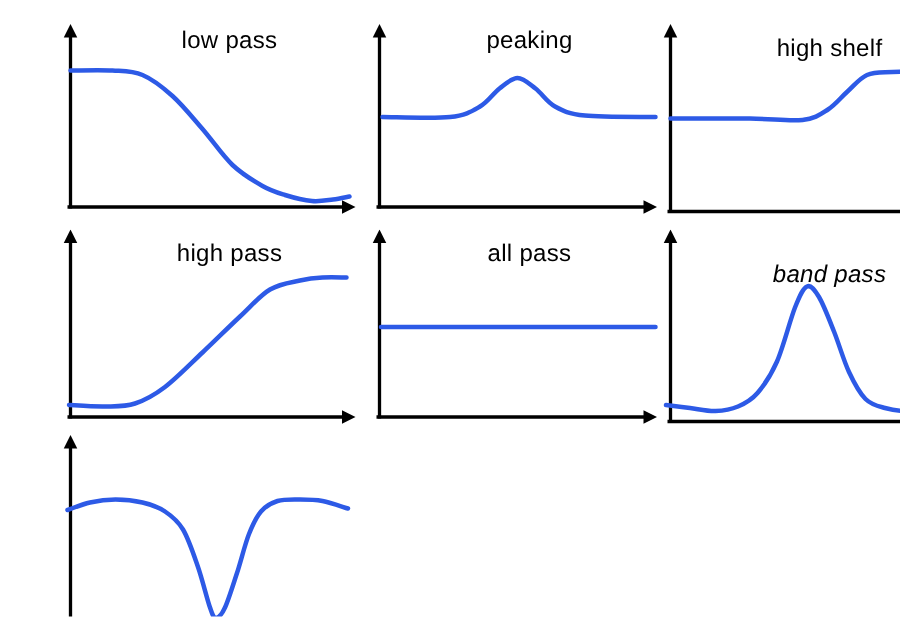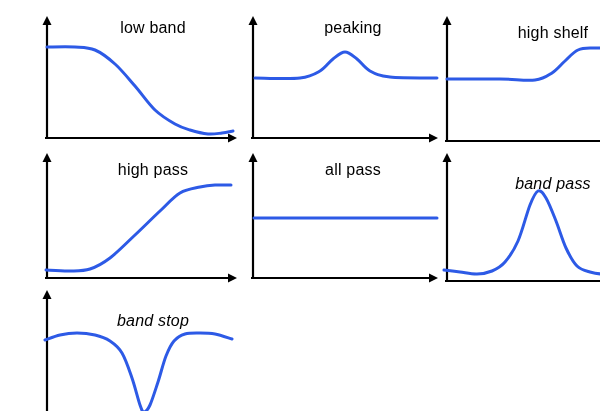--- a/index.html
+++ b/index.html
@@ -30,21 +30,21 @@
 <div class="grid">
 
   <figure class="cell r1">
     <svg class="plot" viewBox="0 0 200 137">
         <line x1="5" y1="122" x2="189" y2="122" stroke="#000000" stroke-width="2.2"></line>
         <polygon points="197,122 188,117.5 188,126.5" fill="#000000"></polygon>
         <line x1="7" y1="8" x2="7" y2="123" stroke="#000000" stroke-width="2.2"></line>
         <polygon points="7,0 2.5,9 11.5,9" fill="#000000"></polygon>
         <path d="M7,31 C11.7,31.0 27.0,30.5 35,31 C43.0,31.5 48.3,31.2 55,34 C61.7,36.8 68.3,42.0 75,48 C81.7,54.0 88.3,62.3 95,70 C101.7,77.7 108.3,87.7 115,94 C121.7,100.3 129.2,104.7 135,108 C140.8,111.3 144.5,112.3 150,114 C155.5,115.7 162.7,117.5 168,118 C173.3,118.5 177.8,117.5 182,117 C186.2,116.5 191.2,115.3 193,115" fill="none" stroke="#2d5ae6" stroke-width="3" stroke-linecap="round" stroke-linejoin="round"></path>
       </svg>
-    <figcaption class="title">low band</figcaption>
+    <figcaption class="title">low pass</figcaption>
   </figure>
 
 
   <figure class="cell r1">
     <svg class="plot" viewBox="0 0 200 137">
         <line x1="11" y1="122" x2="190" y2="122" stroke="#000000" stroke-width="2.2"></line>
         <polygon points="198,122 189,117.5 189,126.5" fill="#000000"></polygon>
         <line x1="13" y1="8" x2="13" y2="123" stroke="#000000" stroke-width="2.2"></line>
         <polygon points="13,0 8.5,9 17.5,9" fill="#000000"></polygon>
         <path d="M15,62 C22.5,62.0 49.2,63.2 60,62 C70.8,60.8 74.5,58.2 80,55 C85.5,51.8 88.8,46.2 93,43 C97.2,39.8 101.0,36.0 105,36 C109.0,36.0 112.8,39.8 117,43 C121.2,46.2 124.5,52.0 130,55 C135.5,58.0 138.8,59.8 150,61 C161.2,62.2 189.2,61.8 197,62" fill="none" stroke="#2d5ae6" stroke-width="3" stroke-linecap="round" stroke-linejoin="round"></path>
@@ -97,18 +97,17 @@
   </figure>
 
   <figure class="cell r3">
     <svg class="plot" viewBox="0 0 200 137">
         <line x1="5" y1="128" x2="187" y2="128" stroke="#000000" stroke-width="2.2"></line>
         <polygon points="195,128 186,123.5 186,132.5" fill="#000000"></polygon>
         <line x1="7" y1="8" x2="7" y2="129" stroke="#000000" stroke-width="2.2"></line>
         <polygon points="7,0 2.5,9 11.5,9" fill="#000000"></polygon>
         <path d="M5,50 C7.5,49.2 14.7,46.2 20,45 C25.3,43.8 31.2,43.0 37,43 C42.8,43.0 49.5,43.7 55,45 C60.5,46.3 65.5,48.0 70,51 C74.5,54.0 78.3,56.8 82,63 C85.7,69.2 89.0,79.3 92,88 C95.0,96.7 98.0,109.3 100,115 C102.0,120.7 102.3,122.0 104,122 C105.7,122.0 107.7,120.0 110,115 C112.3,110.0 115.3,100.2 118,92 C120.7,83.8 123.3,72.8 126,66 C128.7,59.2 130.8,54.7 134,51 C137.2,47.3 140.7,45.3 145,44 C149.3,42.7 155.0,43.0 160,43 C165.0,43.0 169.7,43.0 175,44 C180.3,45.0 189.2,48.2 192,49" fill="none" stroke="#2d5ae6" stroke-width="3" stroke-linecap="round" stroke-linejoin="round"></path>
       </svg>
-    <figcaption class="title">band stop</figcaption>
   </figure>
 
   <div class="cell r3"></div>
 
 </div>
 
 </body></html>

